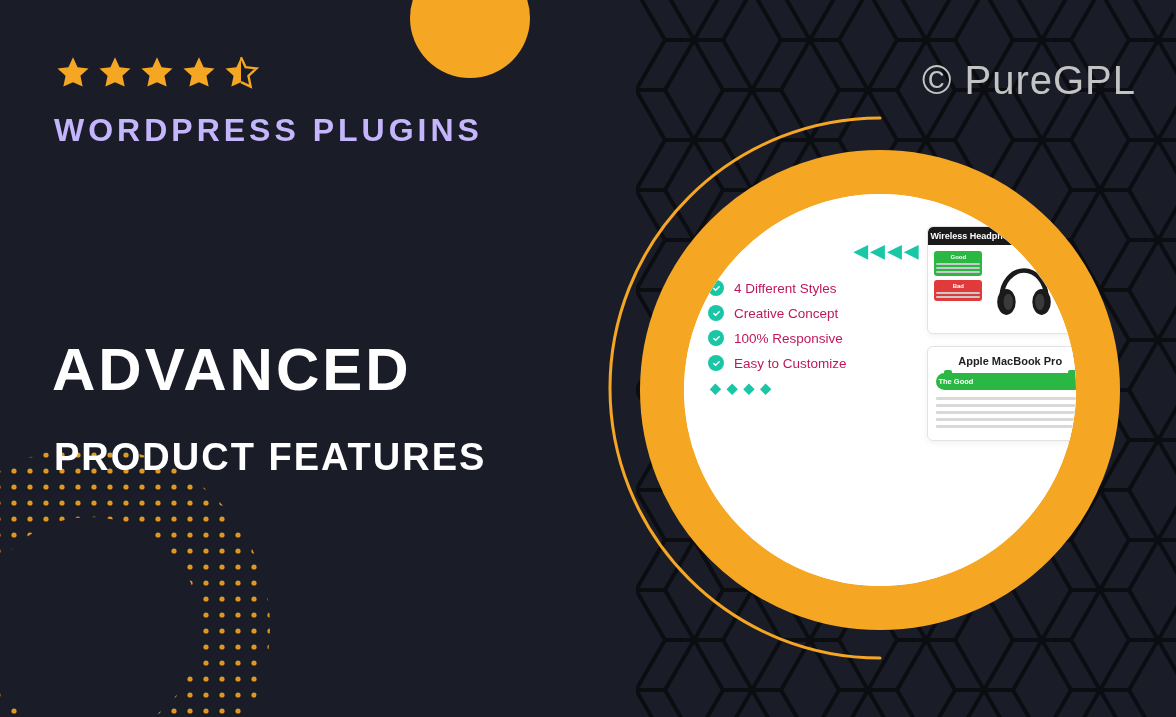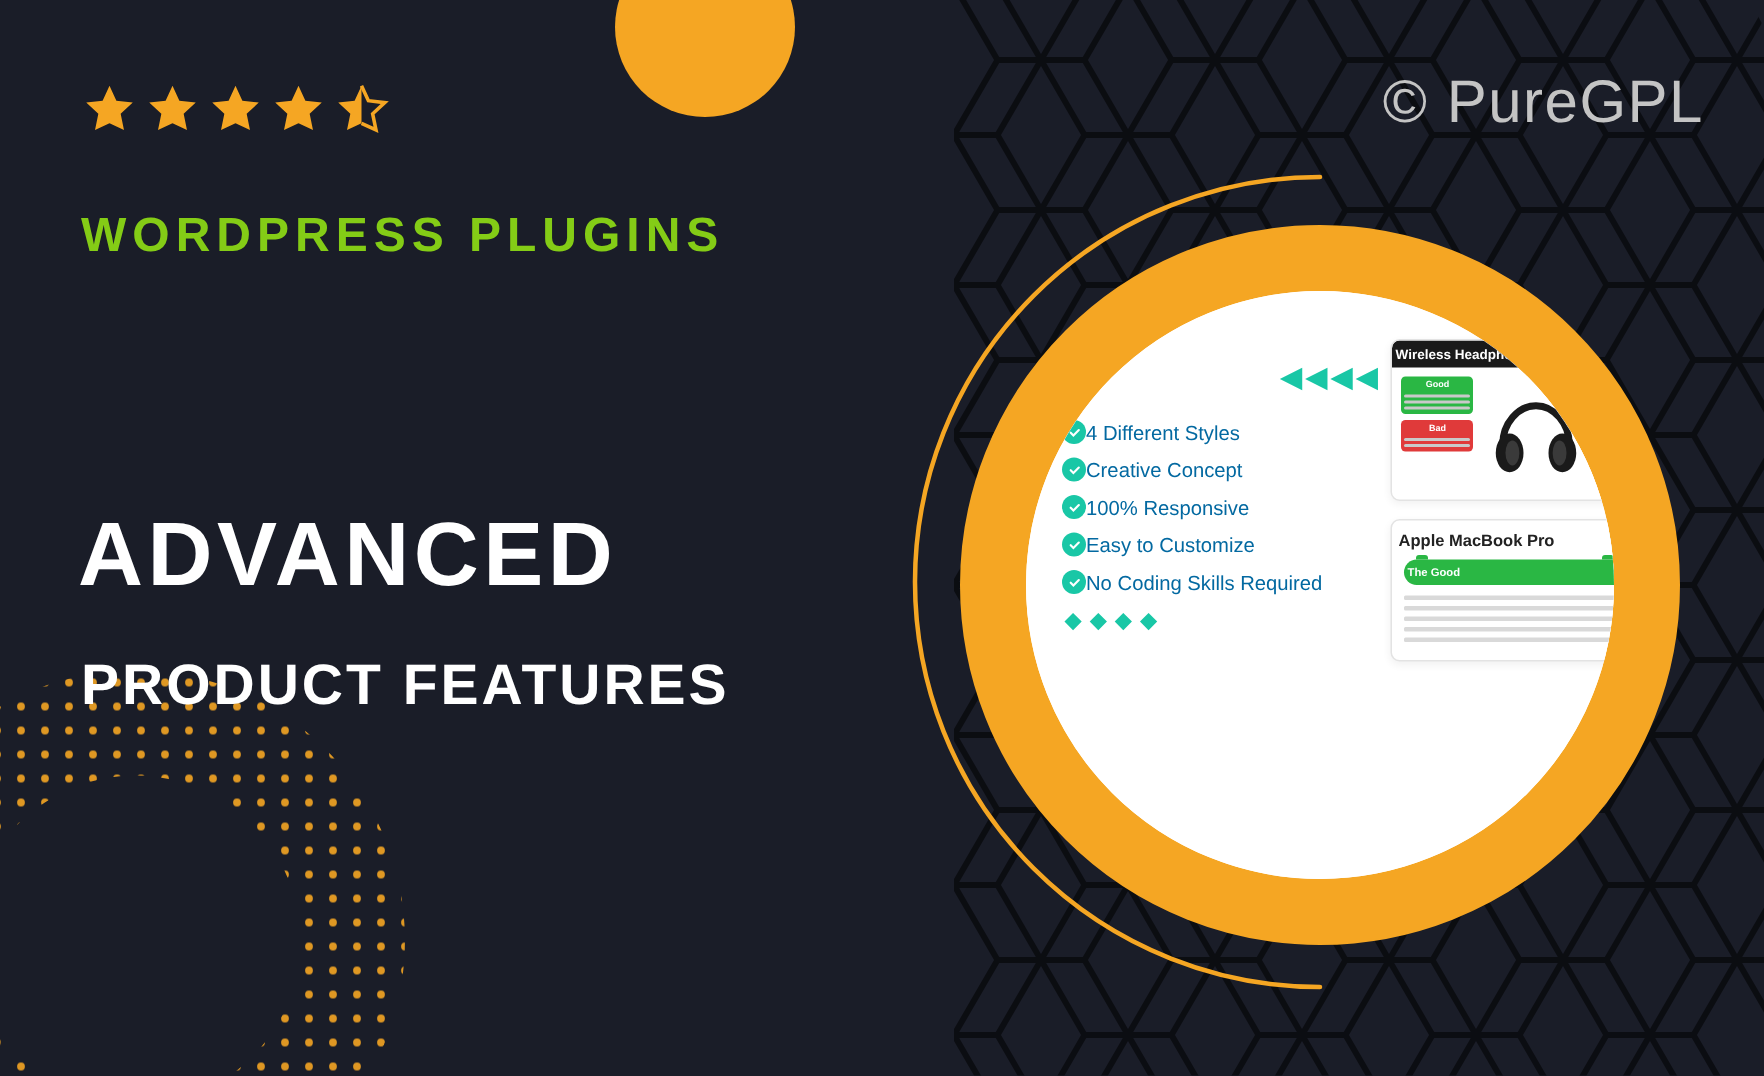--- a/index.html
+++ b/index.html
@@ -1,47 +1,47 @@
 <!DOCTYPE html>
 <html><head>
 <meta charset="utf-8">
 <style>
 *{margin:0;padding:0;box-sizing:border-box}
 body{width:1176px;height:717px;background:#1a1d28;font-family:Arial,Helvetica,sans-serif;position:relative;overflow:hidden;border-radius:24px}
-.watermark{position:absolute;top:46px;right:40px;color:#c4c4c4;font-size:40px;font-weight:400;z-index:100;letter-spacing:1px}
+.watermark{position:absolute;top:58px;right:40px;color:#c4c4c4;font-size:40px;font-weight:400;z-index:100;letter-spacing:1px}
 .hex-pattern{position:absolute;top:-60px;right:-80px;width:620px;height:820px;z-index:1;opacity:.55}
 .top-circle{position:absolute;top:-42px;left:410px;width:120px;height:120px;border-radius:50%;background:#f5a623;z-index:2}
 .stars{position:absolute;top:54px;left:54px;z-index:10;display:flex;gap:4px}
 .star svg{width:38px;height:38px;display:block}
-.category{position:absolute;top:138px;left:54px;color:#84cc16;font-size:32px;font-weight:900;letter-spacing:4px;z-index:10}
+.category{position:absolute;top:112px;left:54px;color:#c4b5fd;font-size:32px;font-weight:900;letter-spacing:4px;z-index:10}
 .title-main{position:absolute;top:340px;left:52px;color:#fff;font-size:60px;font-weight:900;letter-spacing:3px;line-height:1;z-index:10}
 .title-sub{position:absolute;top:436px;left:54px;color:#fff;font-size:38px;font-weight:700;letter-spacing:2px;z-index:10}
 .dots{position:absolute;bottom:-90px;left:-90px;width:360px;height:360px;z-index:5;opacity:.9}
 .ring-outer{position:absolute;top:100px;left:592px;width:576px;height:576px;z-index:3}
 .ring-outer svg{width:576px;height:576px;display:block}
 .showcase{position:absolute;top:150px;left:640px;width:480px;height:480px;border-radius:50%;border:44px solid #f5a623;background:#fff;overflow:hidden;z-index:4}
 .showcase-inner{position:absolute;inset:0;padding:28px 18px 28px 6px;display:flex;background:#fff}
 .sc-left{flex:0 0 55%;padding:18px 6px 0 24px}
 .sc-arrows{color:#19c7a6;font-size:18px;font-weight:bold;margin-left:140px;letter-spacing:3px}
 .sc-title{font-size:18px;font-weight:700;color:#1a1a1a;line-height:1.35;margin-top:20px;margin-left:-8px;padding-right:2px}
 .sc-bullets{list-style:none;margin-top:18px;margin-left:-6px}
-.sc-bullets li{display:flex;align-items:center;margin-bottom:9px;font-size:13.5px;color:#0369a1;font-weight:500}
+.sc-bullets li{display:flex;align-items:center;gap:10px;margin-bottom:9px;font-size:13.5px;color:#be185d;font-weight:500}
 .sc-dot{width:16px;height:16px;border-radius:50%;background:#19c7a6;display:flex;align-items:center;justify-content:center;flex-shrink:0}
 .sc-right{flex:0 0 45%;padding:4px 0 0 0;position:relative}
 .card{background:#fff;border:1px solid #e3e3e3;border-radius:6px;margin-bottom:12px;box-shadow:0 2px 6px rgba(0,0,0,.06);overflow:hidden}
 .card-head{background:#1a1a1a;color:#fff;text-align:left;font-size:9px;font-weight:700;padding:4px 2px;border-top-left-radius:5px;border-top-right-radius:5px}
 .hp-body{display:flex;padding:6px;gap:4px}
 .hp-tags{display:flex;flex-direction:column;gap:4px;flex:0 0 48px}
 .tag{border-radius:3px;font-size:6px;font-weight:700;color:#fff;text-align:center;padding:3px 2px;position:relative}
 .tag.g{background:#2ab744}
 .tag.r{background:#e03a3a}
 .tag-lines{display:flex;flex-direction:column;gap:2px;margin-top:3px}
 .tag-lines span{height:2px;background:#c9c9c9;border-radius:1px}
 .headphones{width:76px;height:76px;display:flex;align-items:center;justify-content:center}
-.mb-title{font-size:11px;font-weight:600;text-align:left;padding:8px 4px 6px;color:#222}
+.mb-title{font-size:11px;font-weight:600;text-align:center;padding:8px 4px 6px;color:#222}
 .mb-cols{display:flex;gap:6px;padding:0 8px 12px}
 .mb-col{flex:1}
 .pill{border-radius:12px;padding:4px 2px;text-align:left;font-size:7.5px;font-weight:700;color:#fff;position:relative}
 .pill.g{background:#2ab744}
 .pill.r{background:#e03a3a}
 .pill::before,.pill::after{content:"";position:absolute;top:-3px;width:8px;height:3px;border-radius:2px 2px 0 0}
 .pill.g::before{left:8px;background:#2ab744}
 .pill.g::after{right:8px;background:#2ab744}
 .pill.r::before{left:8px;background:#e03a3a}
 .pill.r::after{right:8px;background:#e03a3a}
@@ -152,28 +152,20 @@
             </span>
             <span>100% Responsive</span>
           </li>
         <li>
             <span class="sc-dot">
               <svg width="9" height="9" viewBox="0 0 10 10">
                 <path d="M2 5l2 2 4-4" stroke="#fff" stroke-width="1.6" fill="none" stroke-linecap="round"></path>
               </svg>
             </span>
             <span>Easy to Customize</span>
-          </li>
-        <li>
-            <span class="sc-dot">
-              <svg width="9" height="9" viewBox="0 0 10 10">
-                <path d="M2 5l2 2 4-4" stroke="#fff" stroke-width="1.6" fill="none" stroke-linecap="round"></path>
-              </svg>
-            </span>
-            <span>No Coding Skills Required</span>
           </li>
       </ul>
       <div class="teal-dots">◆◆◆◆</div>
     </div>
     <div class="sc-right">
       <div class="mint-strip"></div>
       <div class="card">
         <div class="card-head">Wireless Headphone</div>
         <div class="hp-body">
           <div class="hp-tags">

